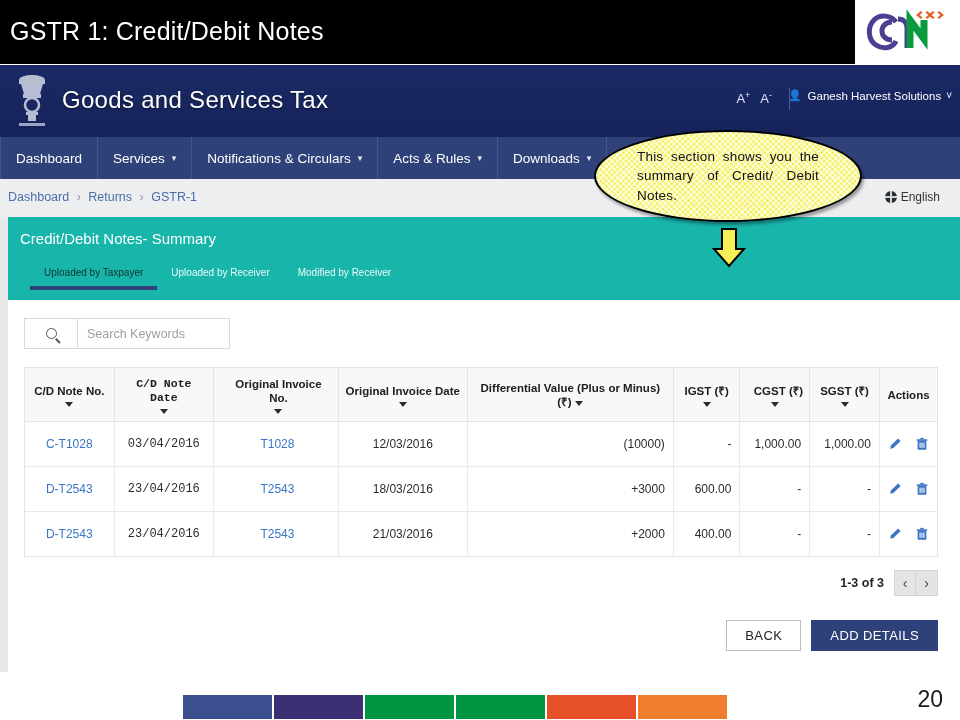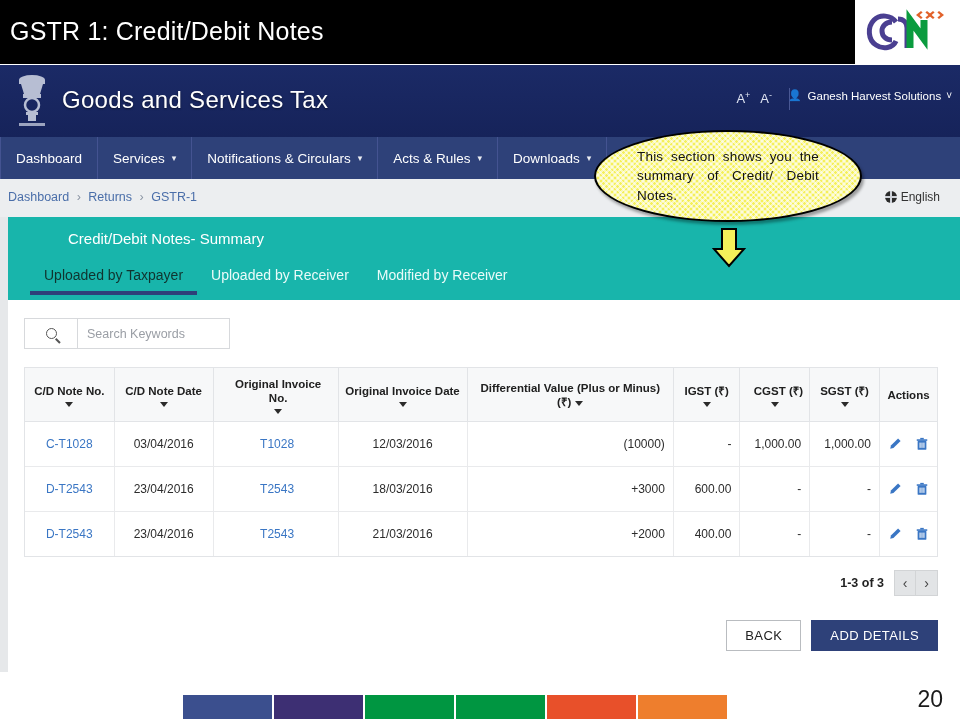--- a/index.html
+++ b/index.html
@@ -103,25 +103,25 @@
     background: #ffffff;
   }
 
   
   .teal-panel {
     position: absolute; left: 8px; top: 217px; width: 952px; height: 83px;
     background: #18b5ab;
   }
   .panel-title {
     position: absolute; left: 12px; top: 13px;
-    color: #ffffff; font-size: 15px; margin-left: 48px;
+    color: #ffffff; font-size: 15px;
   }
   .tabs { position: absolute; left: 22px; top: 50px; display: flex; }
   .tab {
-    color: #eafbf9; font-size: 14px; padding: 0 14px 12px 14px; position: relative;
+    color: #eafbf9; font-size: 10px; padding: 0 14px 12px 14px; position: relative;
     white-space: nowrap;
   }
   .tab.active { color: #10342f; }
   .tab.active::after {
     content: ""; position: absolute; left: 0; right: 0; bottom: 0; height: 4px;
     background: #2e4179;
   }
 
   
   .search-wrap {
@@ -177,21 +177,21 @@
     text-align: center; white-space: nowrap;
   }
   tbody tr:last-child td { border-bottom: none; }
   tbody td:last-child { border-right: none; }
   td.link a { color: #3a76c4; text-decoration: none; }
   td.num { text-align: right; }
   .acts { display: flex; gap: 13px; justify-content: center; align-items: center; }
   .ico-edit, .ico-del { width: 14px; height: 14px; display: inline-block; }
 
   
-  .c1 { width: 90px; } .c2 { width: 100px; } .c3 { width: 127px; padding-left: 11px; }
+  .c1 { width: 90px; } .c2 { width: 100px; font-family: Liberation Mono, monospace; } .c3 { width: 127px; padding-left: 11px; }
   .c4 { width: 131px; text-align: center; } .c5 { width: 211px; } .c6 { width: 67px; }
   .c7 { width: 70px; text-align: right; } .c8 { width: 70px; } .c9 { width: 56px; }
 
   
   .pager {
     position: absolute; right: 22px; top: 570px;
     display: flex; align-items: center; gap: 10px;
   }
   .pager-label { font-size: 12.5px; font-weight: bold; color: #222; }
   .pg-group { display: flex; }

